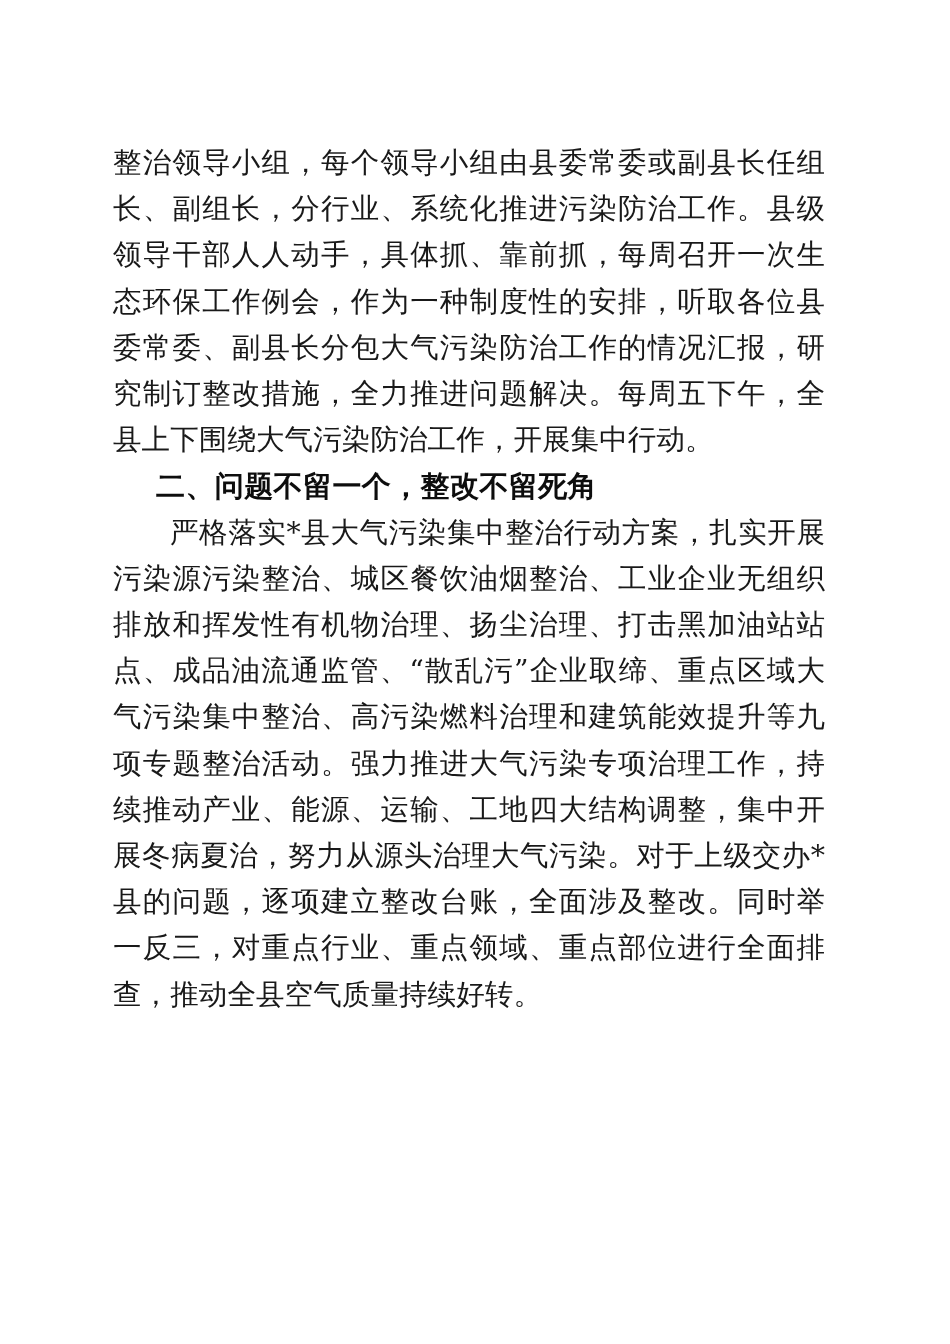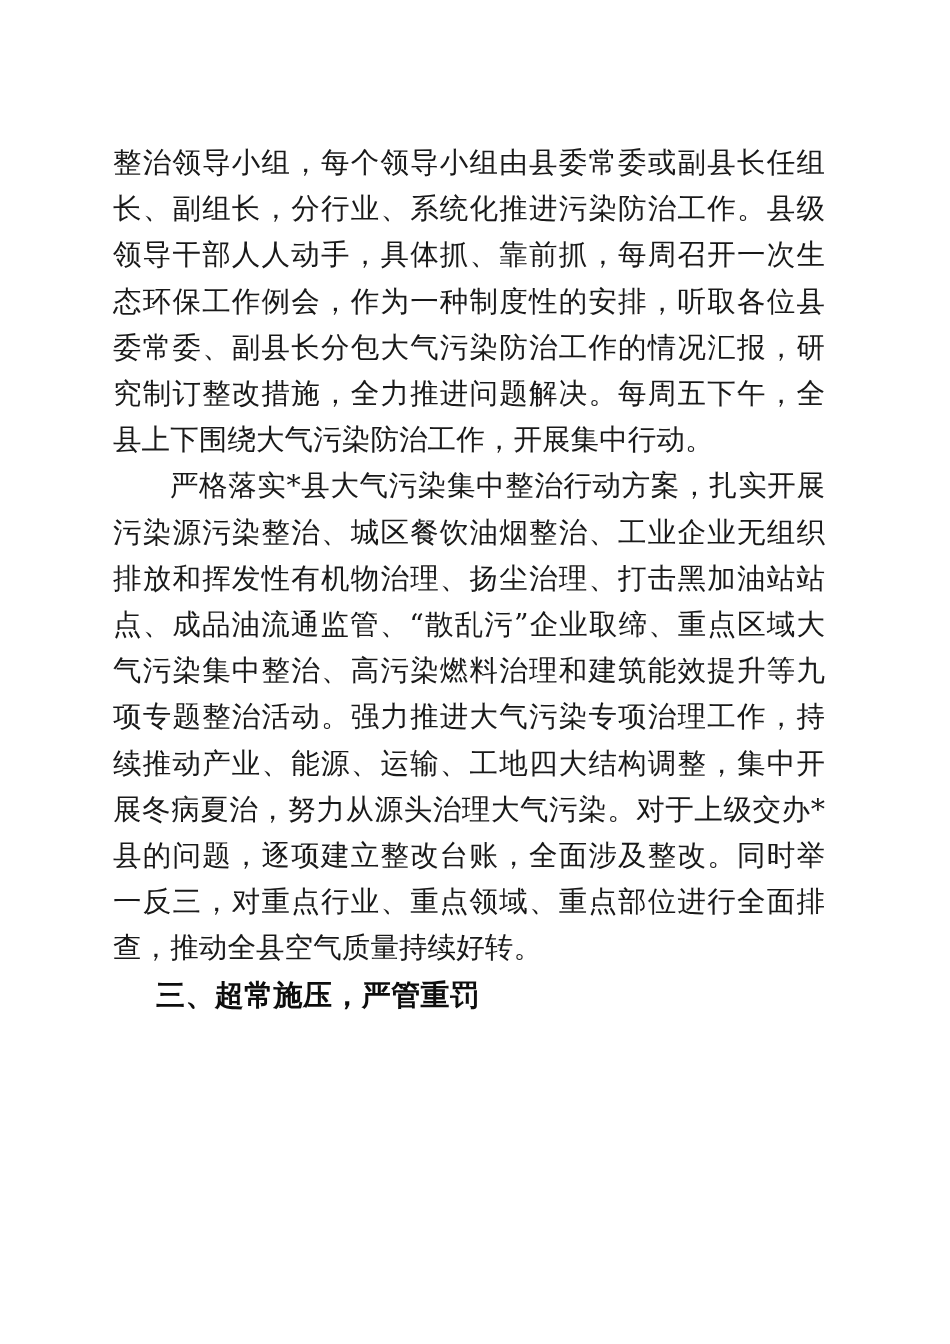--- a/index.html
+++ b/index.html
@@ -69,21 +69,21 @@
 </style>
 </head>
 <body>
 
 <div id="page">
 
   <div id="content">
 
     <p class="para cont">整治领导小组，每个领导小组由县委常委或副县长任组长、副组长，分行业、系统化推进污染防治工作。县级领导干部人人动手，具体抓、靠前抓，每周召开一次生态环保工作例会，作为一种制度性的安排，听取各位县委常委、副县长分包大气污染防治工作的情况汇报，研究制订整改措施，全力推进问题解决。每周五下午，全县上下围绕大气污染防治工作，开展集中行动。</p>
 
+    <h2 class="heading block-gap-top">二、问题不留一个，整改不留死角</h2>
 
     <p class="para indent">严格落实*县大气污染集中整治行动方案，扎实开展污染源污染整治、城区餐饮油烟整治、工业企业无组织排放和挥发性有机物治理、扬尘治理、打击黑加油站站点、成品油流通监管、“散乱污”企业取缔、重点区域大气污染集中整治、高污染燃料治理和建筑能效提升等九项专题整治活动。强力推进大气污染专项治理工作，持续推动产业、能源、运输、工地四大结构调整，集中开展冬病夏治，努力从源头治理大气污染。对于上级交办*县的问题，逐项建立整改台账，全面涉及整改。同时举一反三，对重点行业、重点领域、重点部位进行全面排查，推动全县空气质量持续好转。</p>
 
-    <h2 class="heading block-gap-top">三、超常施压，严管重罚</h2>
 
 
   </div>
 
 </div>
 
 </body></html>

